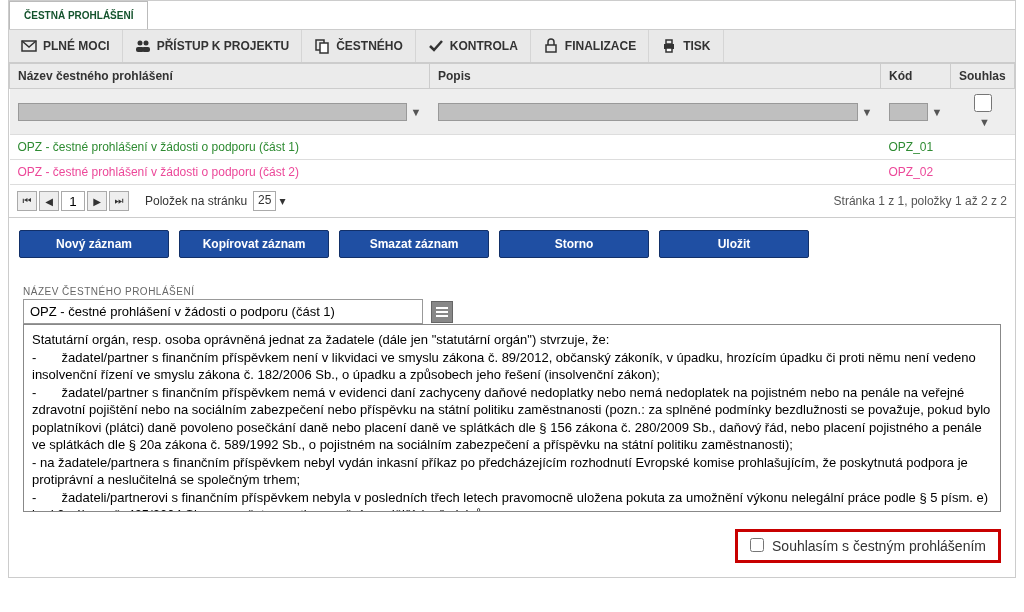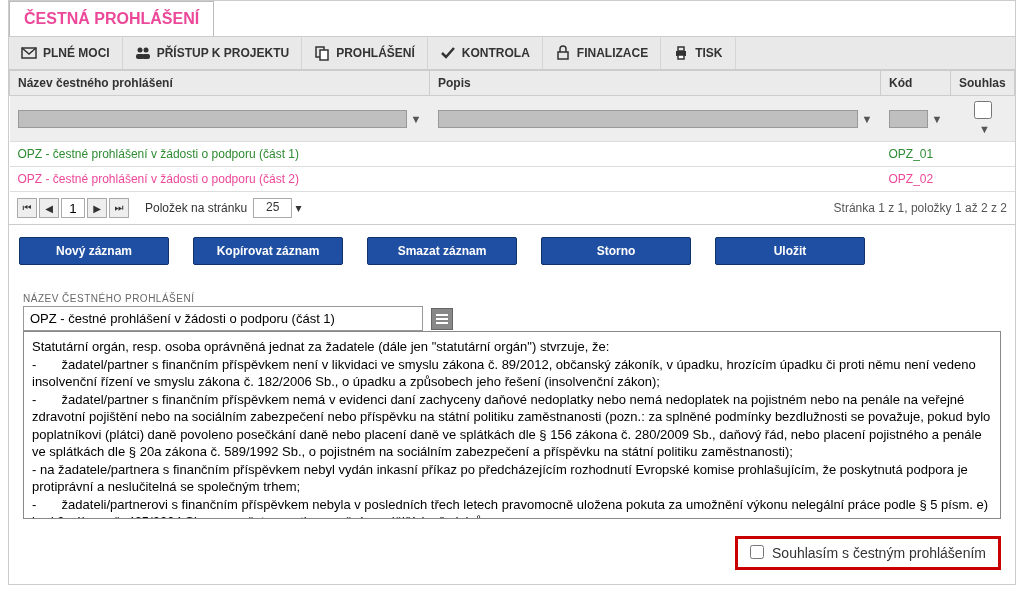--- a/index.html
+++ b/index.html
@@ -1,41 +1,41 @@
 <!DOCTYPE html>
 <html><head>
 <meta charset="utf-8">
 <style>
   * { box-sizing: border-box; margin: 0; padding: 0; }
   body { font-family: Arial, sans-serif; font-size: 12px; background: #fff; color: #333; }
   .container { width: 1008px; margin: 0 auto; border: 1px solid #ccc; background: #fff; }
 
   .page-header { display: flex; align-items: stretch; }
-  .page-tab { padding: 8px 14px; font-weight: bold; font-size: 16px; color: #ec4899; background: #fff; border: 1px solid #bbb; border-bottom: none; }
+  .page-tab { padding: 8px 14px; font-weight: bold; font-size: 10px; color: #14532d; background: #fff; border: 1px solid #bbb; border-bottom: none; }
 
   .toolbar { display: flex; background: #e9e9e9; border-top: 1px solid #ccc; border-bottom: 1px solid #ccc; }
   .toolbar-item { display: flex; align-items: center; gap: 6px; padding: 8px 12px; border-right: 1px solid #d5d5d5; cursor: pointer; font-weight: bold; color: #333; }
   .icon { display: inline-flex; width: 16px; height: 16px; justify-content:center; align-items:center; }
 
   table.grid { width: 100%; border-collapse: collapse; }
   table.grid th { background: #ebebeb; text-align: left; padding: 5px 8px; border: 1px solid #ccc; font-size: 12px; }
   table.grid td { padding: 5px 8px; border-bottom: 1px solid #ddd; }
   .filter-row td { background: #eee; padding: 3px 4px; }
   .filter-row input { width: 100%; background: #bfbfbf; border: 1px solid #999; height: 18px; }
   .funnel { display:inline-block; margin-left:4px; font-size:11px; color:#555; }
   .link-green { color: #2e8b32; }
   .link-blue { color: #ec4899; }
 
   .pager-bar { display: flex; align-items: center; padding: 6px 8px; background: #fff; border-bottom: 1px solid #ccc; }
   .pager-btn { width:20px; height:20px; border:1px solid #aaa; background:#eee; margin-right:2px; display:flex;align-items:center;justify-content:center; cursor:pointer; font-size:10px; }
   .pager-input { width: 24px; text-align:center; border:1px solid #aaa; height:20px; margin-right:2px; }
-  .dropdown { border:1px solid #aaa; background:#fff; padding:1px 12px; height:20px; }
+  .dropdown { border:1px solid #aaa; background:#fff; padding:1px 4px; height:20px; }
   .page-info { margin-left:auto; color:#555; }
 
-  .action-buttons { display:flex; gap:24px; padding: 12px 10px; }
+  .action-buttons { display:flex; gap:10px; padding: 12px 10px; }
   .btn-blue { background:#1f4fa3; color:#fff; border:1px solid #123069; padding:6px 0; width:150px; text-align:center; font-weight:bold; cursor:pointer; border-radius:2px; }
 
   .form-area { padding: 6px 14px 14px 14px; }
   .field-label { font-size: 10px; letter-spacing: .5px; color:#666; text-transform: uppercase; margin-top:10px; margin-bottom:2px; }
   .field-row { display:flex; align-items:center; gap:8px; }
   .text-input { width: 400px; padding:4px 6px; border:1px solid #999; font-size:13px; }
   .sq-btn { width:22px; height:22px; background:#888; border:1px solid #666; display:flex; align-items:center; justify-content:center; cursor:pointer; }
   .sq-btn span{ display:block; width:12px; }
   .sq-btn span::before,.sq-btn span::after,.sq-btn span b{content:"";display:block;height:2px;background:#fff;margin:2px 0;}
 
@@ -81,21 +81,21 @@
       </span>
       <span>PŘÍSTUP K PROJEKTU</span>
     </div>
     <div class="toolbar-item">
       <span class="icon">
         <svg viewBox="0 0 16 16" width="16" height="16">
             <rect x="2" y="2" width="8" height="10" fill="none" stroke="#333" stroke-width="1.5"></rect>
             <rect x="6" y="5" width="8" height="10" fill="#fff" stroke="#333" stroke-width="1.5"></rect>
           </svg>
       </span>
-      <span>PROHLÁŠENÍ</span>
+      <span>ČESTNÉHO</span>
     </div>
     <div class="toolbar-item">
       <span class="icon">
         <svg viewBox="0 0 16 16" width="16" height="16">
             <path d="M2 8 L6 12 L14 3" fill="none" stroke="#333" stroke-width="2.5"></path>
           </svg>
       </span>
       <span>KONTROLA</span>
     </div>
     <div class="toolbar-item">

